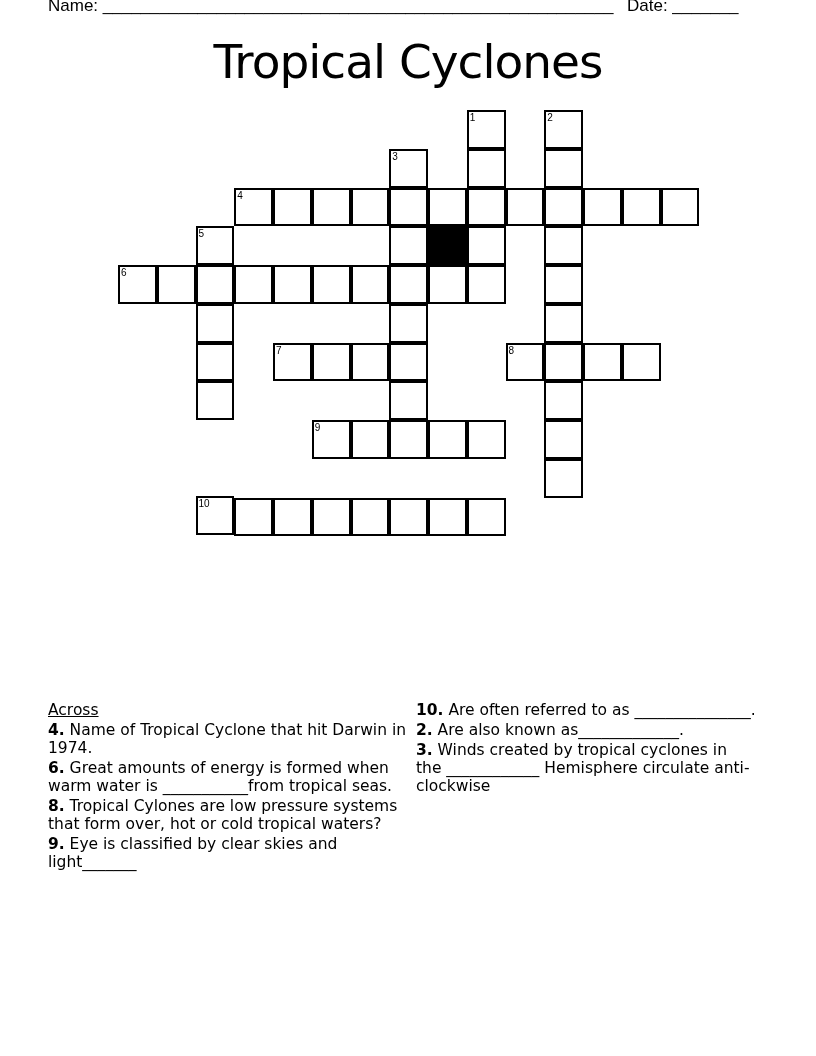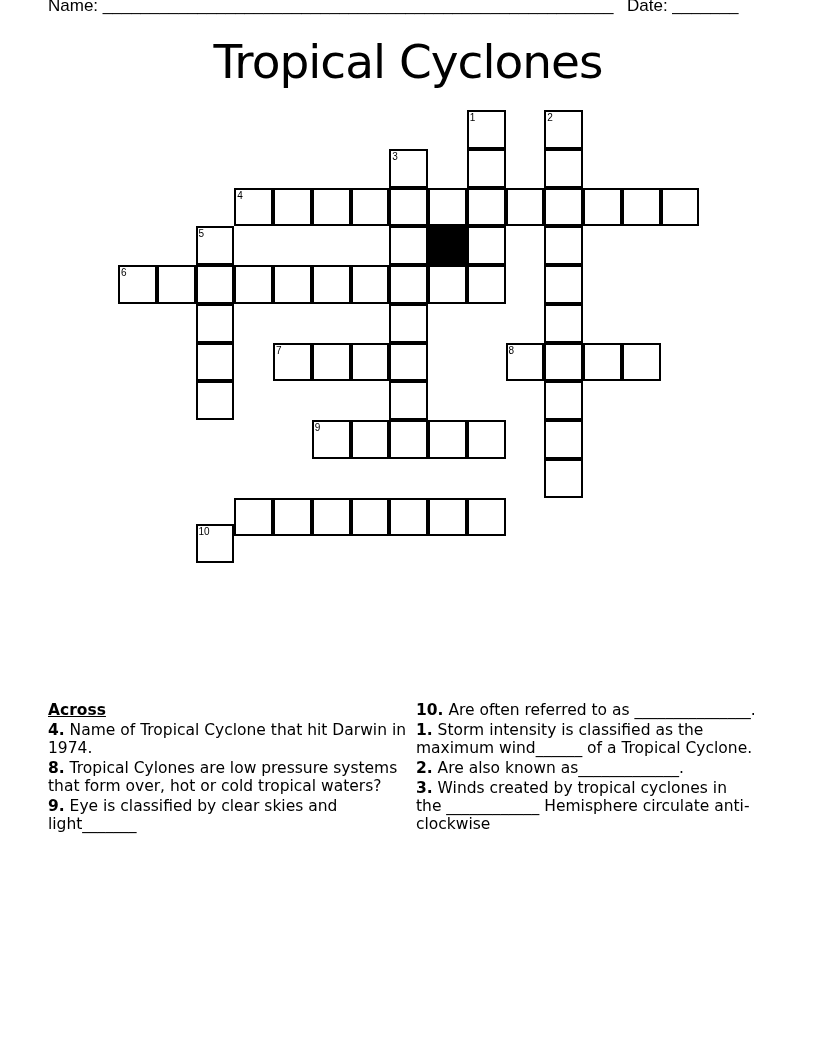--- a/index.html
+++ b/index.html
@@ -7,21 +7,21 @@
   .header-line { position: absolute; top: -4px; left: 48px; font-family: "Liberation Sans", sans-serif; font-size: 17px; white-space: pre; }
   .date-line { position: absolute; top: -4px; left: 627px; font-family: "Liberation Sans", sans-serif; font-size: 17px; white-space: pre; }
   .title { position: absolute; top: 34px; left: 0; width: 816px; text-align: center; font-family: "DejaVu Sans", sans-serif; font-size: 47px; letter-spacing: -1px; }
   .grid { position: absolute; left: 0; top: 0; }
   .cell { position: absolute; width: 38.75px; height: 38.75px; box-sizing: border-box; border: 2px solid #000; background: #fff; }
   .cell.black { background: #000; }
   .cell .num { position: absolute; top: 1px; left: 1px; font-family: "Liberation Sans", sans-serif; font-size: 10px; line-height: 10px; }
   .clues { position: absolute; font-family: "DejaVu Sans", sans-serif; font-size: 15.5px; line-height: 18px; }
   .clues.left { left: 48px; top: 701px; width: 360px; }
   .clues.right { left: 416px; top: 701px; width: 340px; }
-  .clue-head { font-weight: bold; text-decoration: underline; margin: 0 0 2px 0; }
+  .clue-head { font-weight: normal; text-decoration: underline; margin: 0 0 2px 0; }
   .clue { margin: 0 0 2px 0; }
   .clue b { font-weight: bold; }
 </style>
 </head>
 <body>
 
 <div class="header-line">Name: ______________________________________________________</div>
 <div class="date-line">Date: _______</div>
 <div class="title">Tropical Cyclones</div>
 
@@ -91,38 +91,38 @@
       <span class="num">8</span>
     </div>
     <div class="cell" style="left: 583px; top: 342.5px;"></div>
     <div class="cell" style="left: 621.75px; top: 342.5px;"></div>
     <div class="cell" style="left: 311.75px; top: 420px;">
       <span class="num">9</span>
     </div>
     <div class="cell" style="left: 350.5px; top: 420px;"></div>
     <div class="cell" style="left: 428px; top: 420px;"></div>
     <div class="cell" style="left: 466.75px; top: 420px;"></div>
-    <div class="cell" style="left: 195.5px; top: 524px;">
+    <div class="cell" style="left: 195.5px; top: 496px;">
       <span class="num">10</span>
     </div>
     <div class="cell" style="left: 234.25px; top: 497.5px;"></div>
     <div class="cell" style="left: 273px; top: 497.5px;"></div>
     <div class="cell" style="left: 311.75px; top: 497.5px;"></div>
     <div class="cell" style="left: 350.5px; top: 497.5px;"></div>
     <div class="cell" style="left: 389.25px; top: 497.5px;"></div>
     <div class="cell" style="left: 428px; top: 497.5px;"></div>
     <div class="cell" style="left: 466.75px; top: 497.5px;"></div>
     <div class="cell black" style="left: 428px; top: 226.25px;"></div>
   </div>
 
 <div class="clues left">
   <div class="clue-head">Across</div>
   <div class="clue"><b>4.</b><span> Name of Tropical Cyclone that hit Darwin in 1974.</span></div>
+  <div class="clue"><b>6.</b><span> Great amounts of energy is formed when warm water is ___________from tropical seas.</span></div>
   <div class="clue"><b>8.</b><span> Tropical Cylones are low pressure systems that form over, hot or cold tropical waters?</span></div>
   <div class="clue"><b>9.</b><span> Eye is classified by clear skies and light_______</span></div>
 </div>
 
 <div class="clues right">
   <div class="clue"><b>10.</b><span> Are often referred to as _______________.</span></div>
-  <div class="clue"><b>1.</b><span> Storm intensity is classified as the maximum wind______ of a Tropical Cyclone.</span></div>
   <div class="clue"><b>2.</b><span> Are also known as_____________.</span></div>
   <div class="clue"><b>3.</b><span> Winds created by tropical cyclones in the ____________ Hemisphere circulate anti-clockwise</span></div>
 </div>
 
 </body></html>

